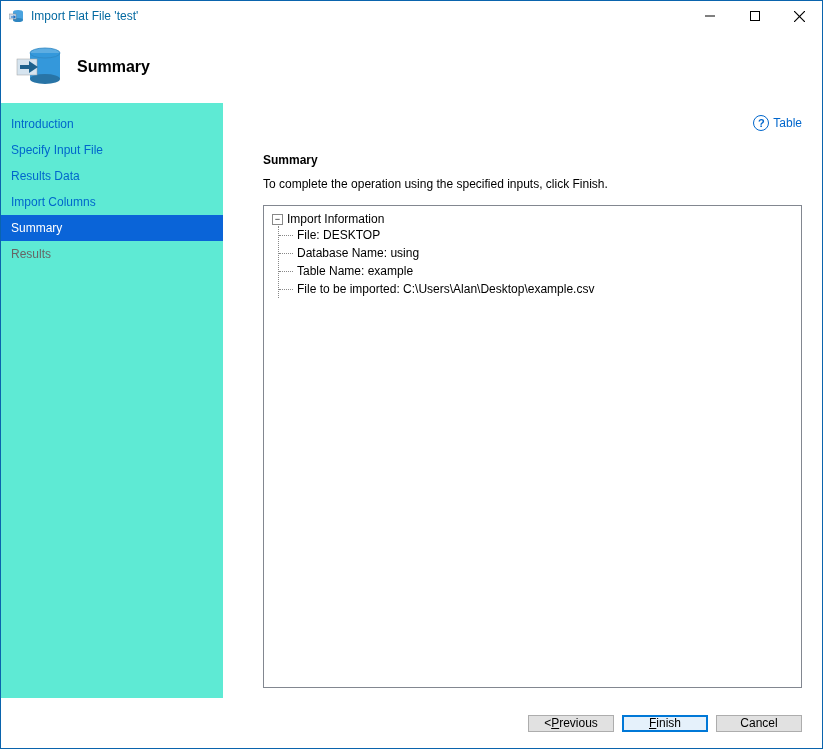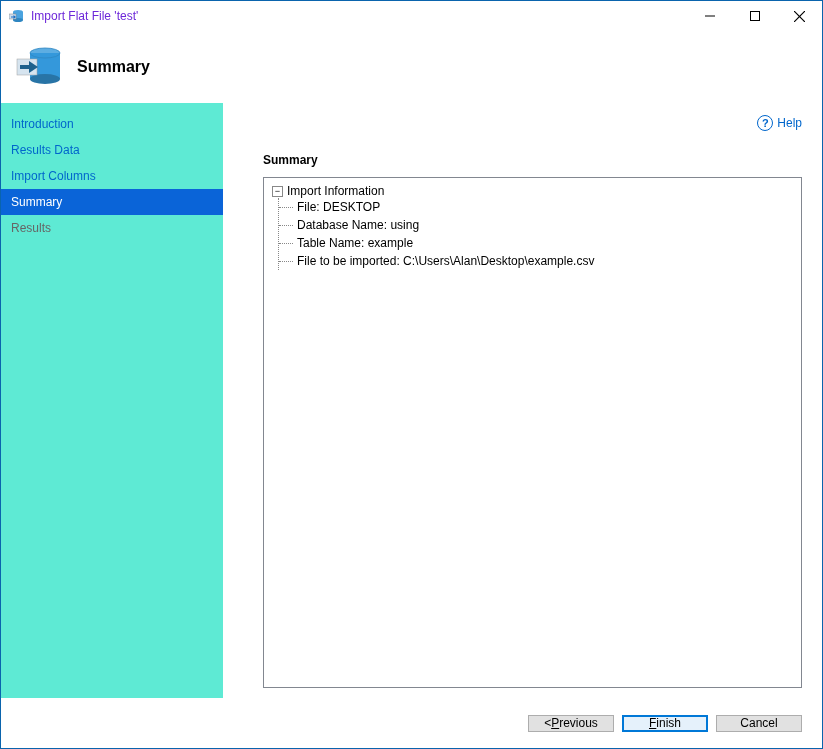--- a/index.html
+++ b/index.html
@@ -1,21 +1,21 @@
 <!DOCTYPE html>
 <html><head>
 <meta charset="utf-8">
 <style>
   * { box-sizing: border-box; margin: 0; padding: 0; font-family: "Segoe UI", Tahoma, sans-serif; }
   body { width: 823px; height: 749px; background: #fff; border: 1px solid #0a64ad; overflow: hidden; }
 
   
   .titlebar { height: 30px; display: flex; align-items: center; padding-left: 8px; background: #fff; }
   .titlebar .app-icon { width: 16px; height: 16px; margin-right: 6px; }
-  .titlebar .title { font-size: 12px; color: #6d28d9; flex: 1; }
+  .titlebar .title { font-size: 12px; color: #0369a1; flex: 1; }
   .titlebar .win-controls { display: flex; height: 100%; }
   .titlebar .win-btn { width: 45px; display: flex; align-items: center; justify-content: center; }
   .titlebar .win-btn svg { display:block; }
 
   
   .header-band { height: 72px; display: flex; align-items: center; padding-left: 14px; background: #fff; }
   .header-band .big-icon { width: 48px; height: 48px; margin-right: 14px; position: relative; }
   .header-band h1 { font-size: 16px; font-weight: 700; color: #000; }
 
   
@@ -89,34 +89,36 @@
       <rect x="2" y="16" width="20" height="16" fill="#d6e4ef" stroke="#a0a0a0" stroke-width="0.5"></rect>
       <path d="M5 22 L14 22 L14 18 L23 24 L14 30 L14 26 L5 26 Z" fill="#1f618d"></path>
     </svg>
   </span>
   <h1>Summary</h1>
 </div>
 
 <div class="body">
   <div class="sidebar">
     <div class="nav-item">Introduction</div>
+    <div class="nav-item">Specify Input File</div>
     <div class="nav-item">Results Data</div>
     <div class="nav-item">Import Columns</div>
     <div class="nav-item active">Summary</div>
     <div class="nav-item disabled">Results</div>
   </div>
 
   <div class="content">
     <div class="help-row">
       <a class="help-link">
         <span class="help-icon-circle">?</span>
-        <span>Help</span>
+        <span>Table</span>
       </a>
     </div>
     <div class="section-title">Summary</div>
+    <div class="section-desc">To complete the operation using the specified inputs, click Finish.</div>
 
     <div class="tree-box">
       <div class="tree-root">
         <span class="tree-toggle">−</span>
         <span>Import Information</span>
       </div>
       <div class="tree-children">
         <div class="tree-leaf">File: DESKTOP</div>
         <div class="tree-leaf">Database Name: using</div>
         <div class="tree-leaf">Table Name: example</div>

